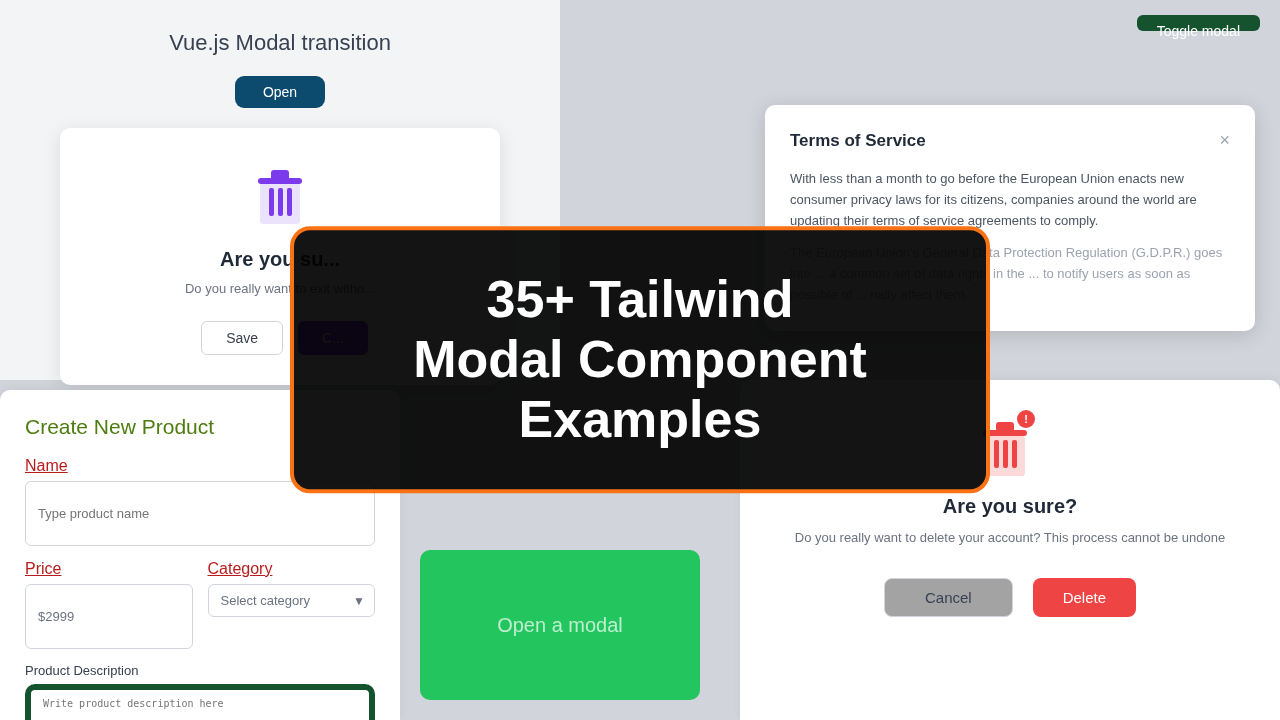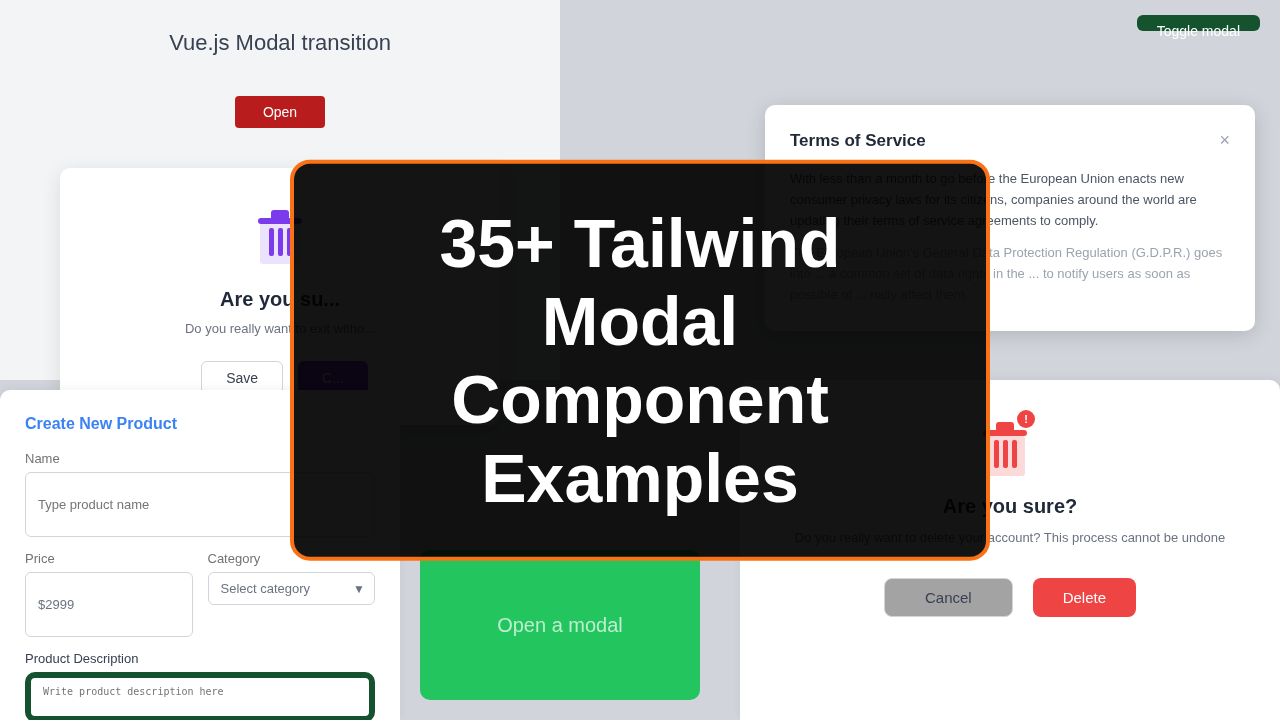--- a/index.html
+++ b/index.html
@@ -17,36 +17,35 @@
       position: absolute;
       top: 0;
       left: 0;
       width: 560px;
       height: 380px;
       background: #f3f4f6;
       display: flex;
       flex-direction: column;
       align-items: center;
       padding: 30px 20px 20px;
-      gap: 20px;
     }
 
     .vuejs-title {
       font-size: 22px;
       color: #374151;
       font-weight: 500;
       margin-bottom: 20px;
     }
 
     .open-btn {
-      background: #b91c1c;
+      background: #0c4a6e;
       color: white;
       border: none;
       padding: 8px 28px;
-      border-radius: 4px;
+      border-radius: 9px;
       font-size: 14px;
       cursor: pointer;
       margin-bottom: 20px;
     }
 
     
     .confirm-card {
       background: white;
       border-radius: 10px;
       width: 440px;
@@ -110,31 +109,32 @@
       left: 0;
       width: 400px;
       height: 330px;
       background: white;
       border-radius: 10px 10px 0 0;
       padding: 25px 25px 20px;
       box-shadow: 0 -2px 10px rgba(0,0,0,0.05);
     }
 
     .product-title {
+      font-size: 21px;
+      font-weight: 400;
+      color: #4d7c0f;
+      margin-bottom: 18px;
+    }
+
+    .form-label {
       font-size: 16px;
-      font-weight: 700;
-      color: #3b82f6;
-      margin-bottom: 18px;
-    }
-
-    .form-label {
-      font-size: 13px;
-      color: #737373;
+      color: #b91c1c;
       margin-bottom: 6px;
       display: block;
+      text-decoration: underline;
     }
 
     .form-input {
       width: 100%;
       border: 1px solid #d1d5db;
       border-radius: 6px;
       padding: 24px 12px;
       font-size: 13px;
       color: #6b7280;
       outline: none;
@@ -383,21 +383,21 @@
       width: 700px;
       background: rgba(0,0,0,0.92);
       border-radius: 20px;
       padding: 40px 50px;
       text-align: center;
       border: 4px solid #f97316;
       z-index: 100;
     }
 
     .banner-text {
-      font-size: 68px;
+      font-size: 52px;
       font-weight: 900;
       color: white;
       line-height: 1.15;
     }
   </style>
 </head>
 <body>
 
 <div class="vuejs-section">
   <h2 class="vuejs-title">Vue.js Modal transition</h2>

